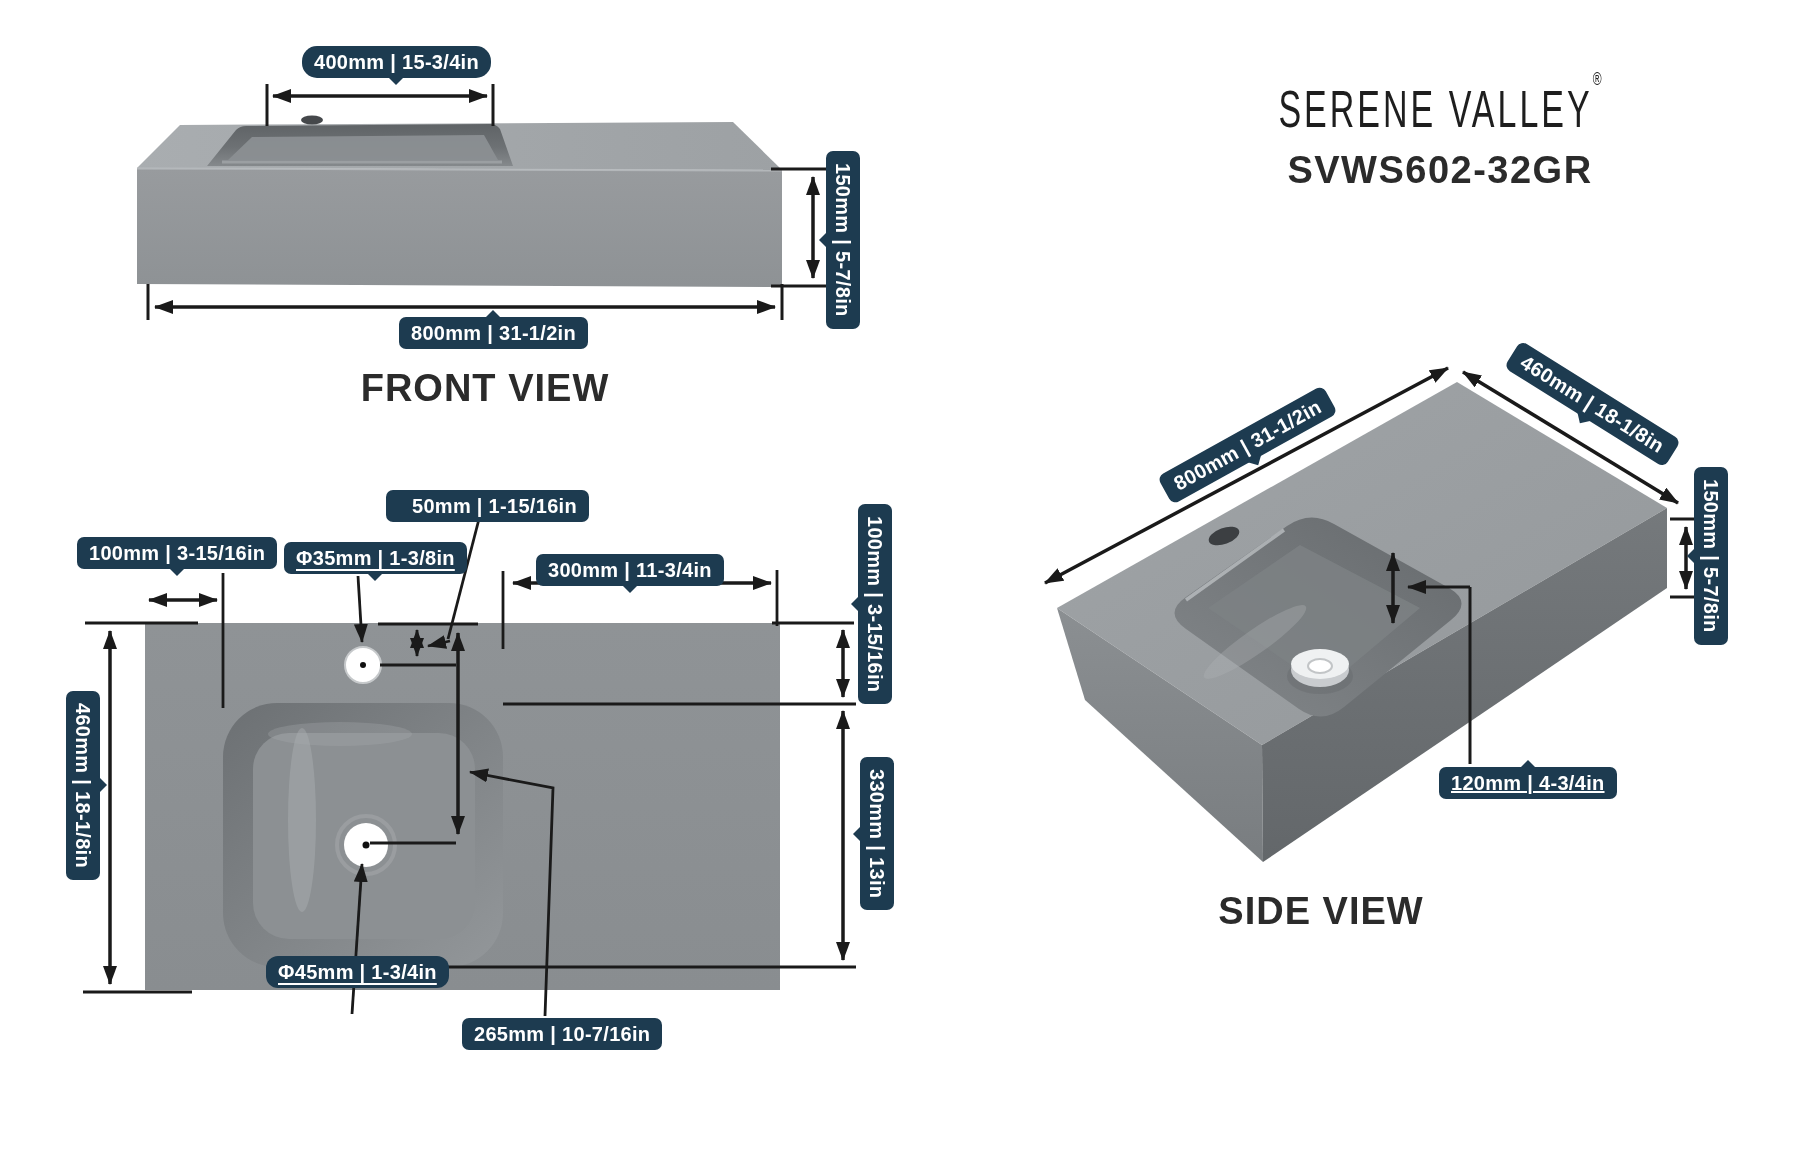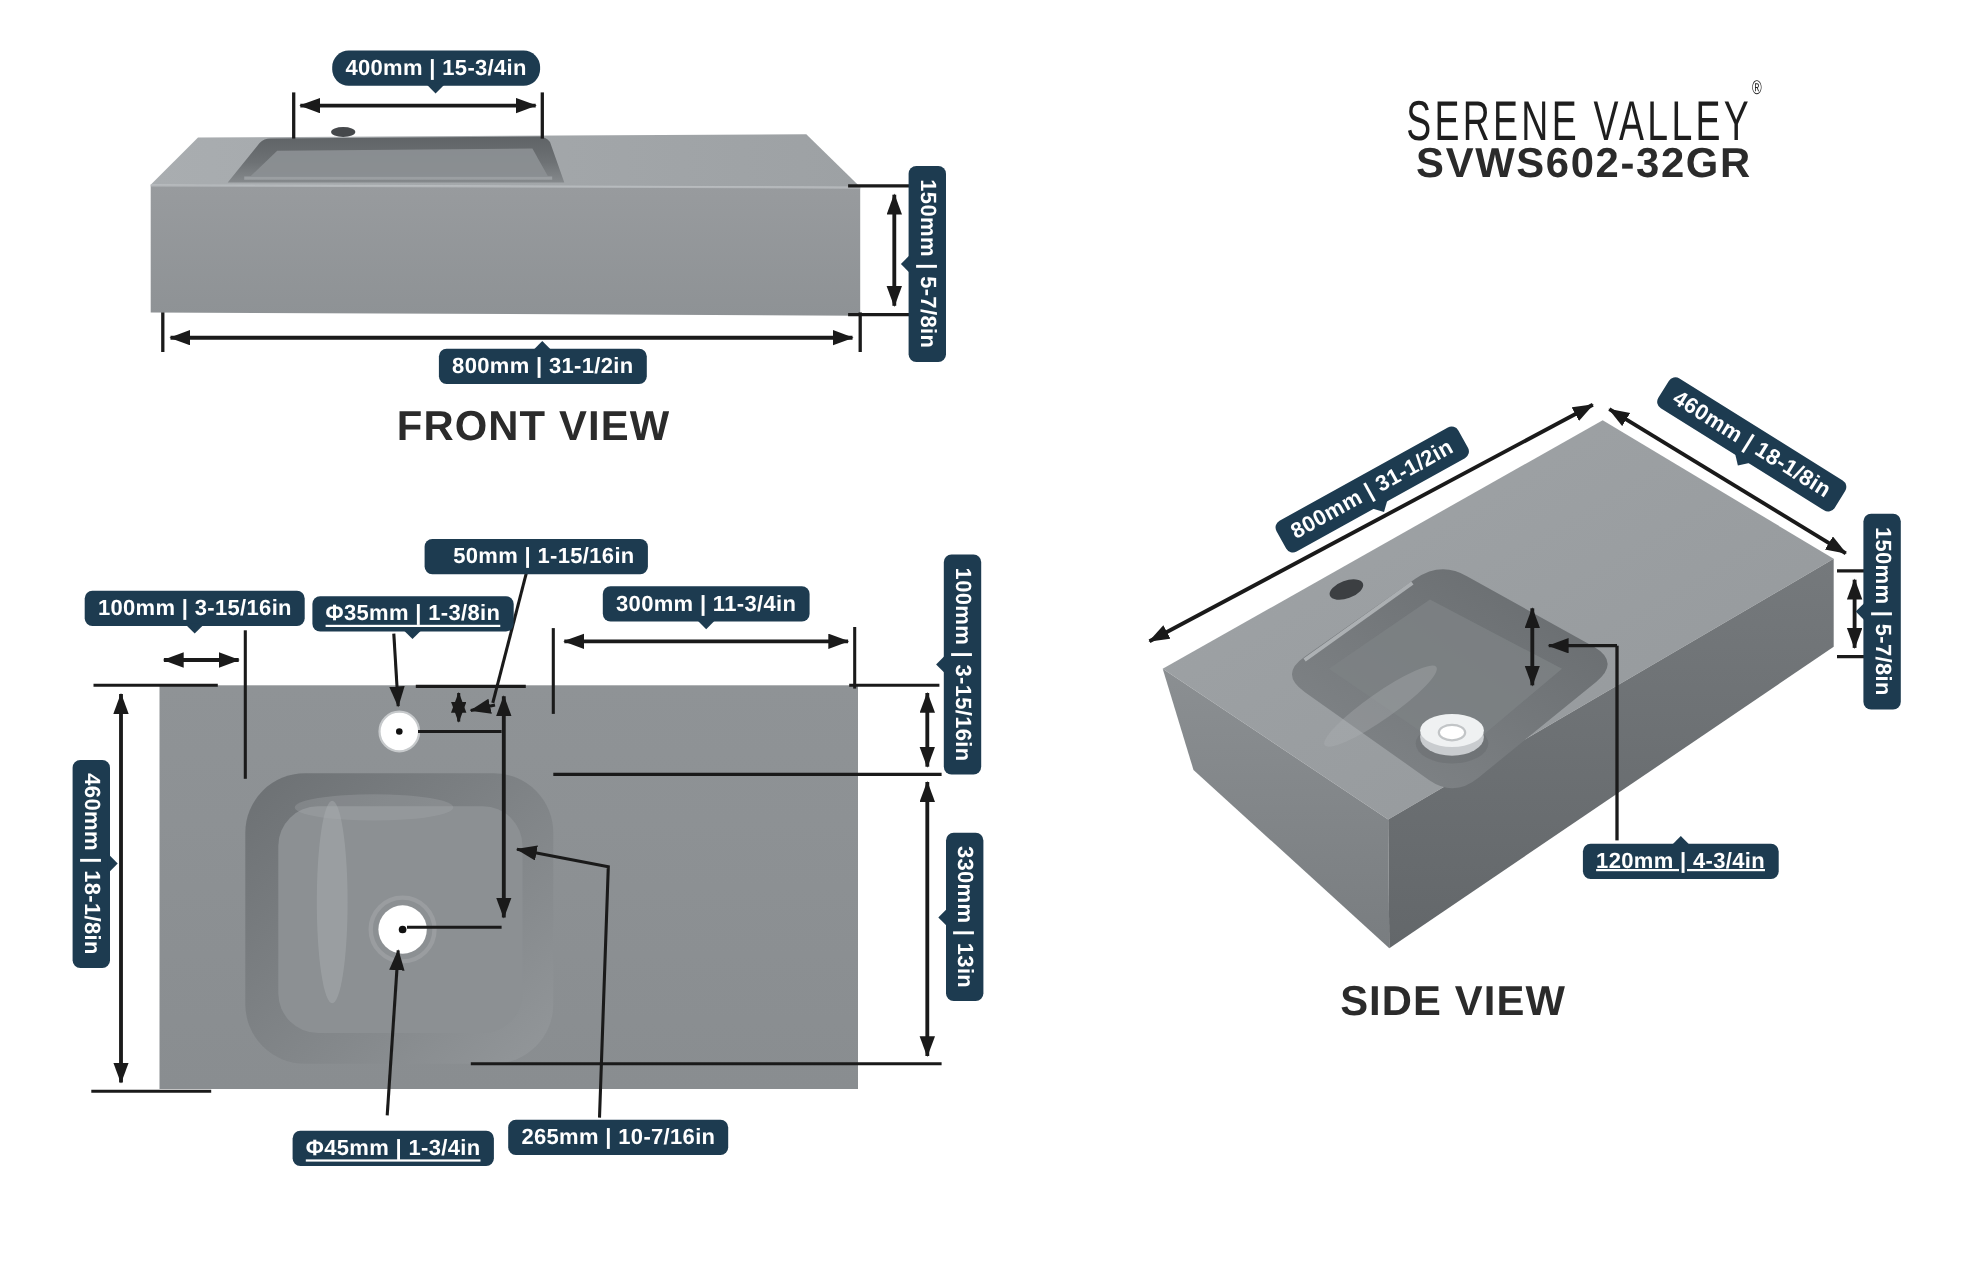--- a/index.html
+++ b/index.html
@@ -53,39 +53,39 @@
   .brand{position:absolute;left:1240px;top:70px;width:400px;text-align:center;z-index:4;color:#1e1e1e;}
   .brand .logo{
     font:400 34px/1 "Liberation Sans",sans-serif;
     letter-spacing:3px;
     transform:scaleY(1.5);
     transform-origin:top center;
     white-space:nowrap;
   }
   .brand .logo sup{font-size:12px;vertical-align:28px;letter-spacing:0;}
   .brand .model{
-    margin-top:16px;
+    margin-top:38px;
     font:700 38px/1 "Liberation Sans",sans-serif;
     letter-spacing:1.5px;
     color:#2b2b2b;
     white-space:nowrap;
   }
 
   
   #l-f400{left:302px;top:46px;border-radius:15px;}
   #l-f150{left:826px;top:151px;}
   #l-f800{left:399px;top:317px;}
   #l-t100l{left:77px;top:537px;}
   #l-tphi35{left:284px;top:542px;}
   #l-t50{left:386px;top:490px;padding-left:26px;}
-  #l-t300{left:536px;top:533px;margin-left:12px;}
+  #l-t300{left:536px;top:554px;}
   #l-t460{left:66px;top:691px;}
   #l-t100r{left:858px;top:504px;}
   #l-t330{left:860px;top:757px;}
-  #l-tphi45{left:266px;top:1028px;}
+  #l-tphi45{left:266px;top:956px;border-radius:12px;}
   #l-t265{left:462px;top:1018px;}
   #l-i800{left:1153px;top:429px;transform:rotate(-29deg);}
   #l-i460{left:1498px;top:388px;transform:rotate(32deg);}
   #l-i150{left:1694px;top:467px;}
   #l-i120{left:1439px;top:767px;text-decoration:underline;}
 </style>
 </head>
 <body>
 
 <div class="canvas">

